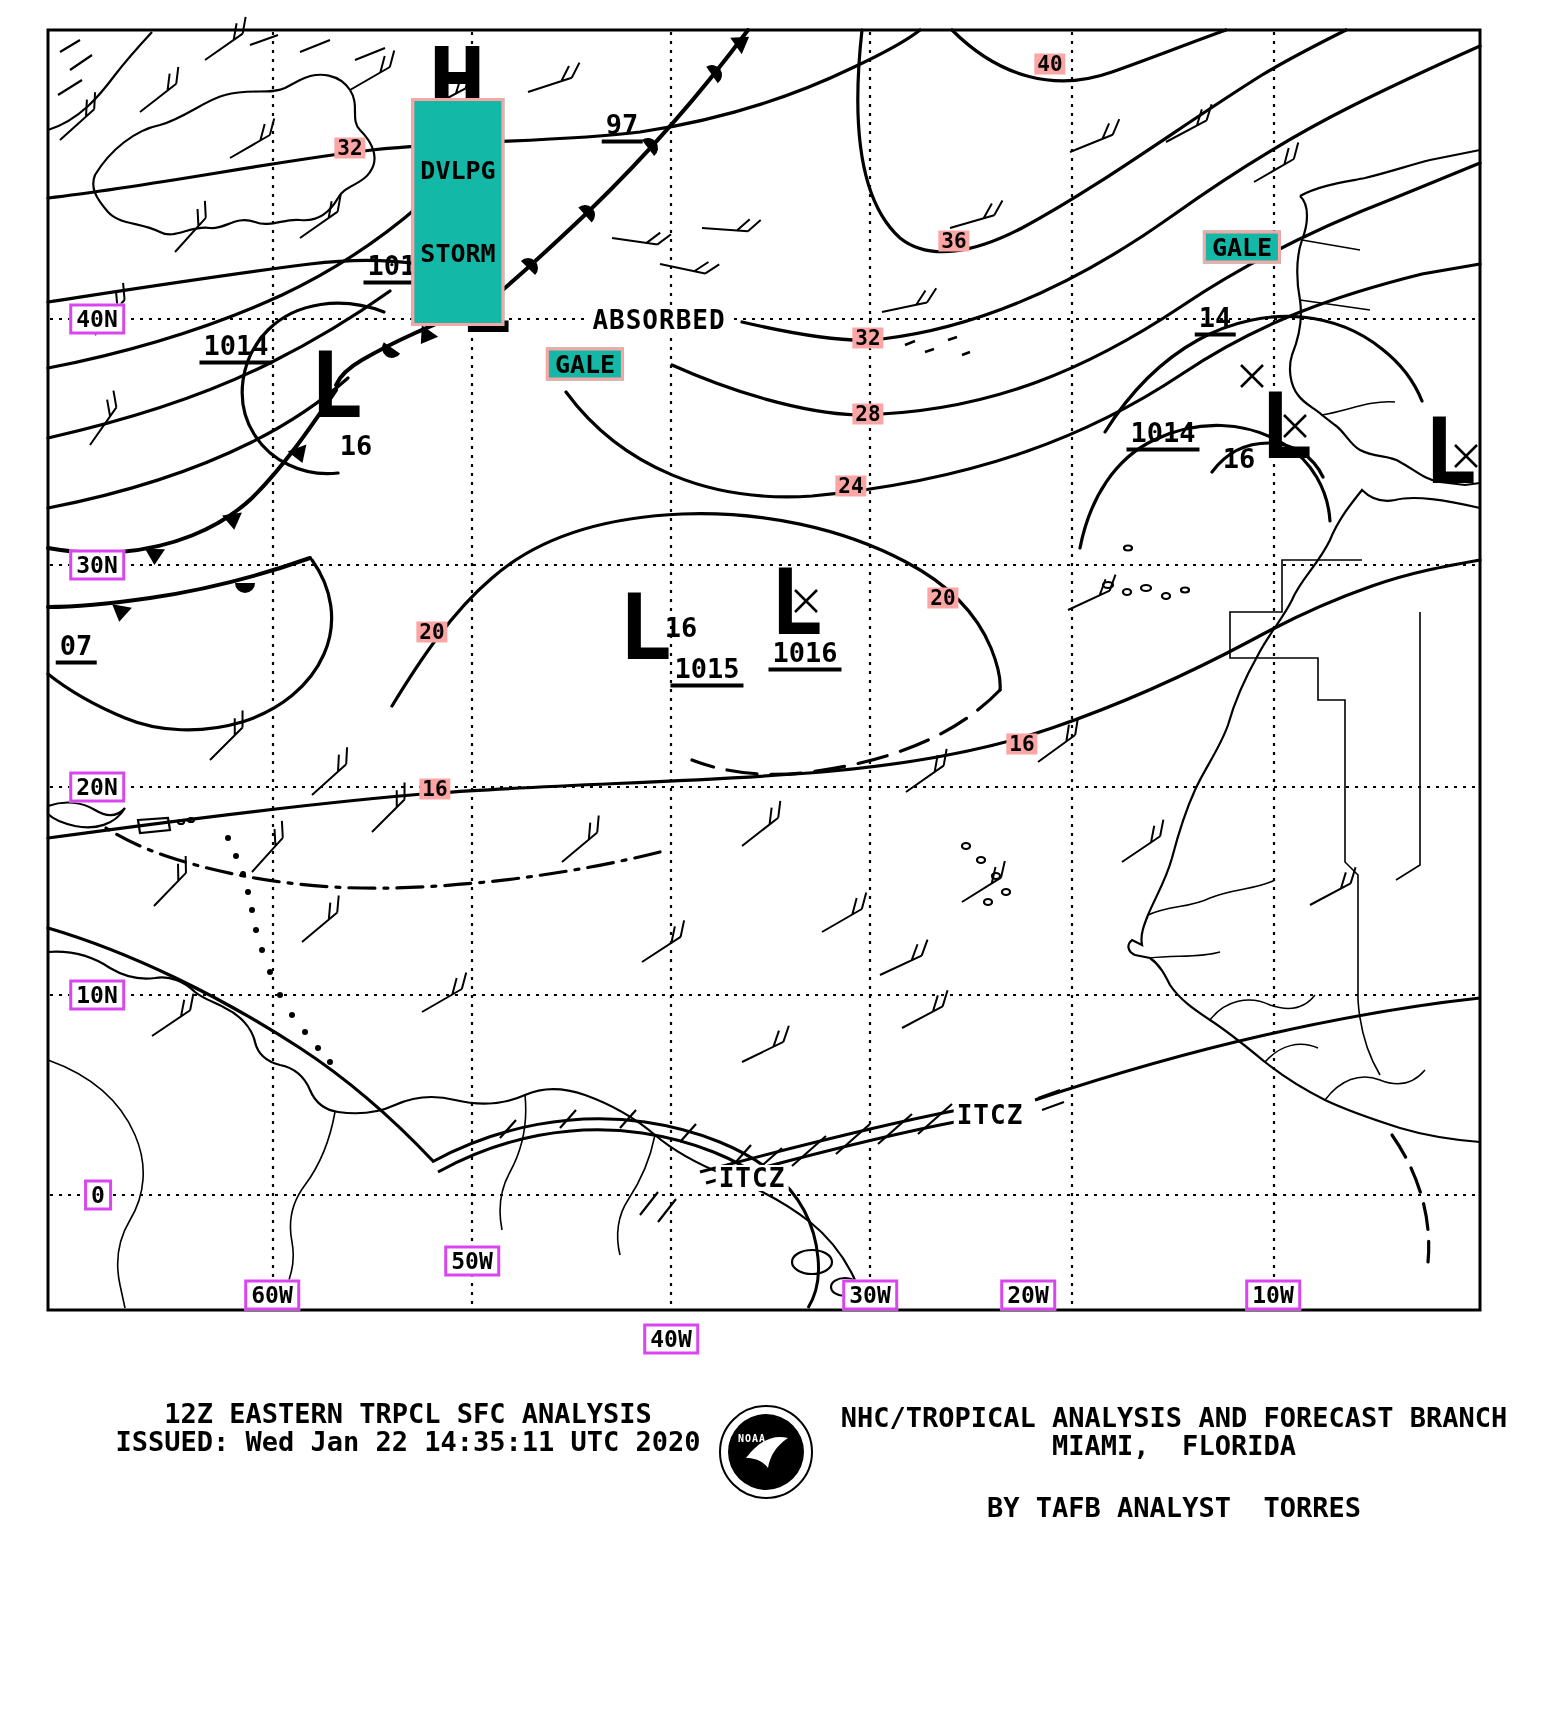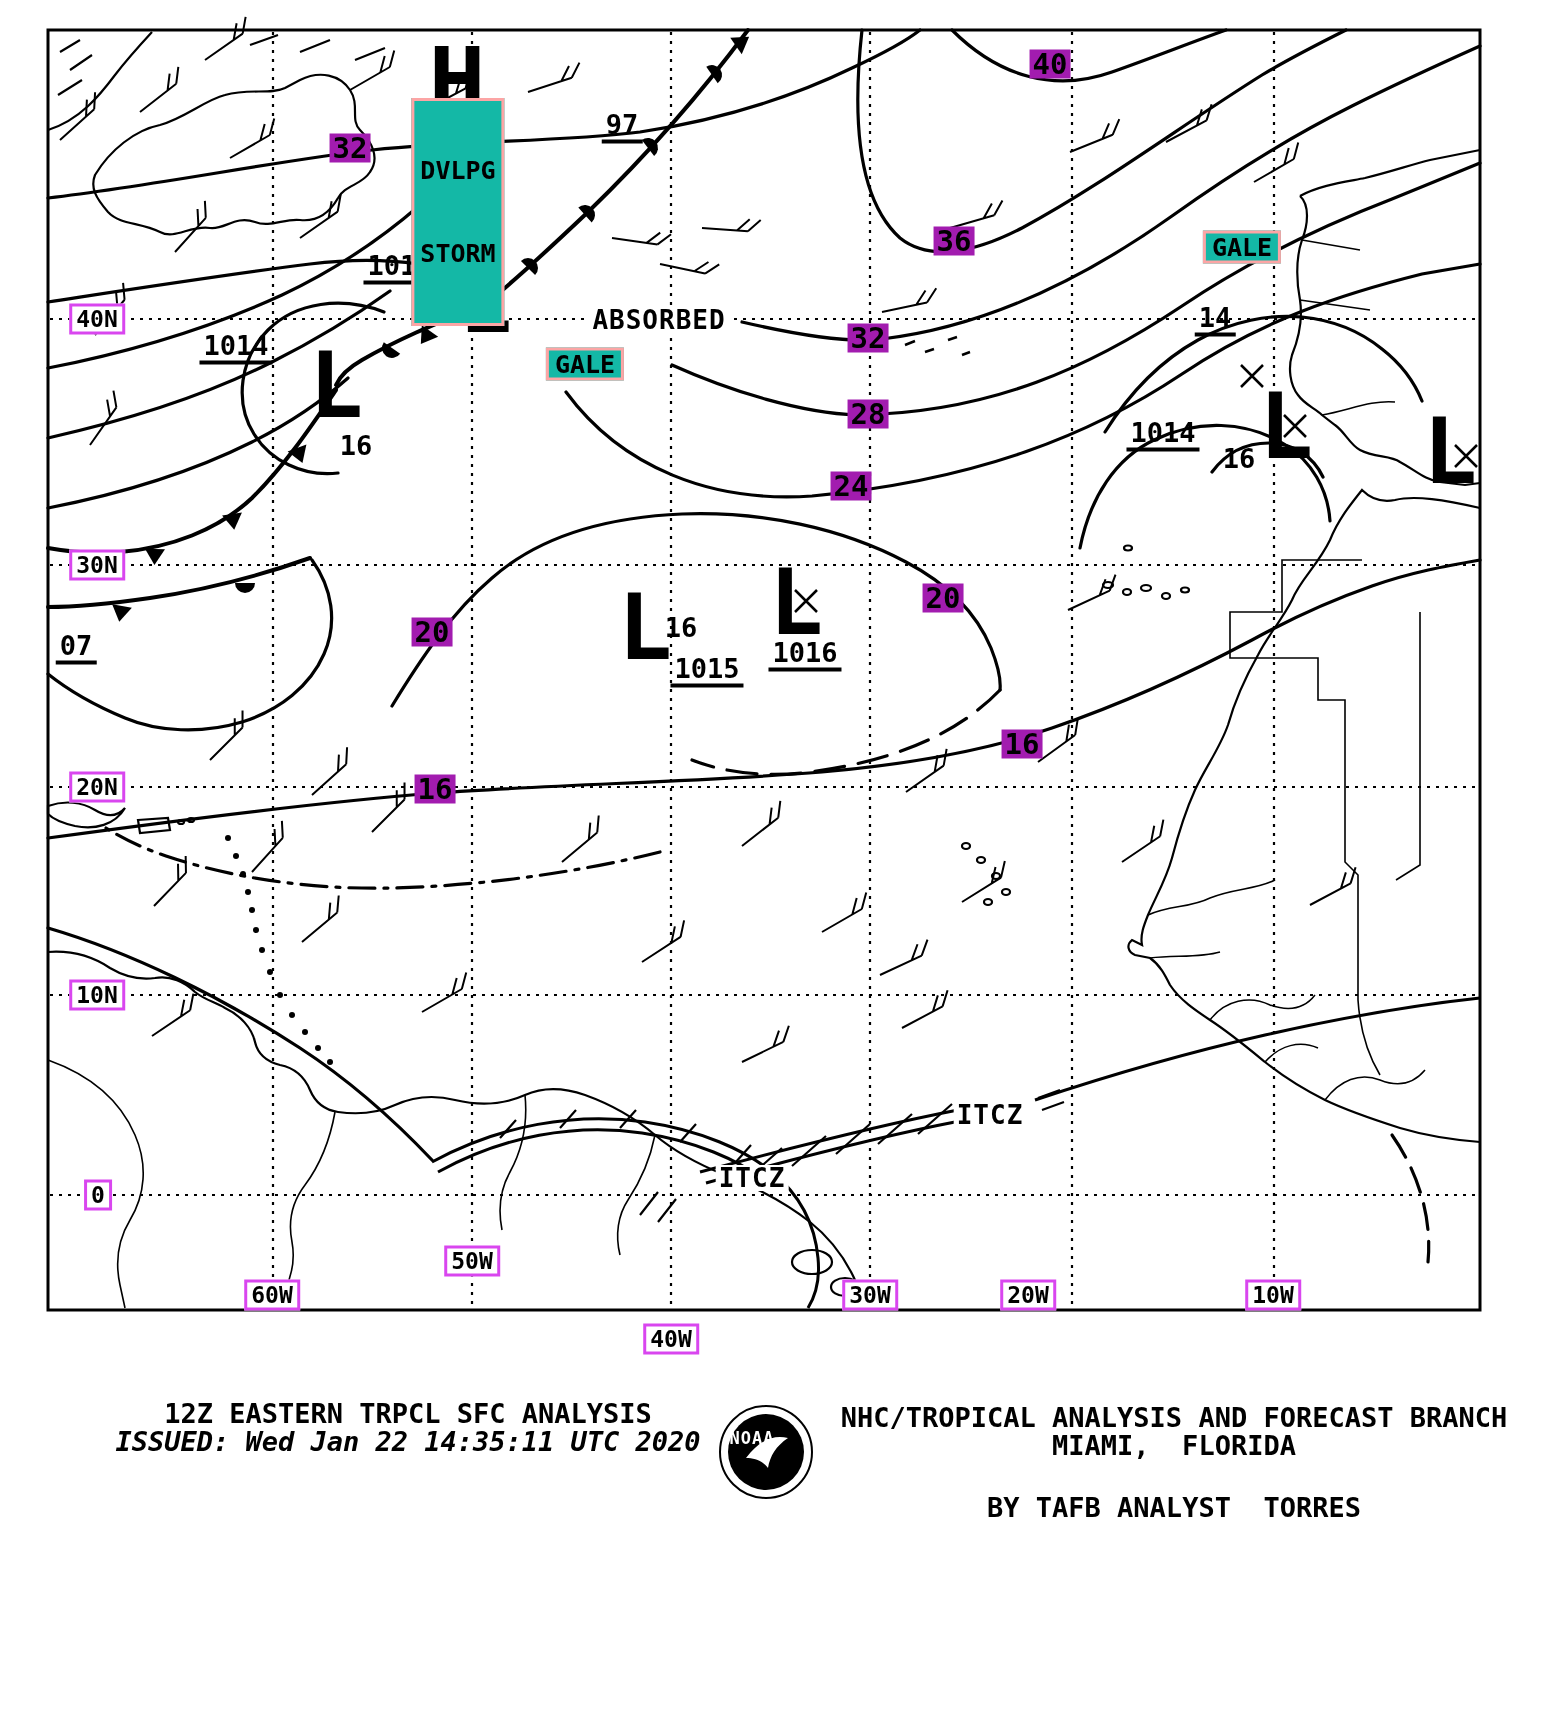--- a/index.html
+++ b/index.html
@@ -1,32 +1,32 @@
 <!DOCTYPE html>
 <html><head>
 <meta charset="utf-8">
 <style>
   html,body{margin:0;padding:0;background:#fff;}
   .stage{position:relative;width:1542px;height:1728px;background:#fff;overflow:hidden;
          font-family:"DejaVu Sans Mono","Liberation Mono",monospace;color:#000;}
   .chart-svg{position:absolute;left:0;top:0;}
   .lbl{position:absolute;transform:translate(-50%,-50%);font-weight:bold;color:#000;
        white-space:pre;line-height:1;z-index:5;}
-  .iso{font-size:29px;background:#a21caf;padding:0 3px;}
+  .iso{font-size:21px;background:#fca5a5;padding:0 3px;}
   .val{font-size:27px;}
   .u{border-bottom:4px solid #000;padding:0 4px 2px 4px;}
   .sysH{font-size:95px;z-index:4;}
   .sysL{font-size:90px;z-index:4;}
   .bx{border:3px solid #fca5a5;background:#14b8a6;font-size:25px;padding:1px 6px;z-index:6;}
   .storm-bx{text-align:center;line-height:1.1;}
   .geo{border:3px solid #d946ef;background:#fff;font-size:23px;padding:1px 4px;z-index:6;}
   .ann{font-size:26px;background:#fff;padding:0 3px;letter-spacing:1px;z-index:6;}
   .footer-line{position:absolute;transform:translateX(-50%);font-size:27px;font-weight:bold;
                white-space:pre;color:#000;}
-  .noaa-text{position:absolute;transform:translate(-50%,-50%);font-size:17px;font-weight:bold;
+  .noaa-text{position:absolute;transform:translate(-50%,-50%);font-size:10px;font-weight:bold;
              color:#fff;z-index:7;letter-spacing:1px;}
 </style>
 </head>
 <body>
 
 <div class="stage">
 
   <svg class="chart-svg" width="1542" height="1728" viewBox="0 0 1542 1728">
     <defs>
       <g id="barb">
@@ -289,19 +289,19 @@
     <div>DVLPG</div>
     <div>STORM</div>
   </div>
   <div class="lbl ann" style="left:659px;top:320px;">ABSORBED</div>
   <div class="lbl bx" style="left:585px;top:364px;">GALE</div>
   <div class="lbl bx" style="left:1242px;top:247px;">GALE</div>
   <div class="lbl ann" style="left:752px;top:1178px;">ITCZ</div>
   <div class="lbl ann" style="left:990px;top:1115px;">ITCZ</div>
 
   <div class="footer-line" style="left:408px;top:1398px;">12Z EASTERN TRPCL SFC ANALYSIS</div>
-  <div class="footer-line" style="left:408px;top:1426px;font-style:italic;">ISSUED: Wed Jan 22 14:35:11 UTC 2020</div>
+  <div class="footer-line" style="left:408px;top:1426px;">ISSUED: Wed Jan 22 14:35:11 UTC 2020</div>
   <div class="footer-line" style="left:1174px;top:1402px;">NHC/TROPICAL ANALYSIS AND FORECAST BRANCH</div>
   <div class="footer-line" style="left:1174px;top:1430px;">MIAMI,  FLORIDA</div>
   <div class="footer-line" style="left:1174px;top:1492px;">BY TAFB ANALYST  TORRES</div>
   <div class="noaa-text" style="left:752px;top:1438px;">NOAA</div>
 
 </div>
 
 </body></html>

